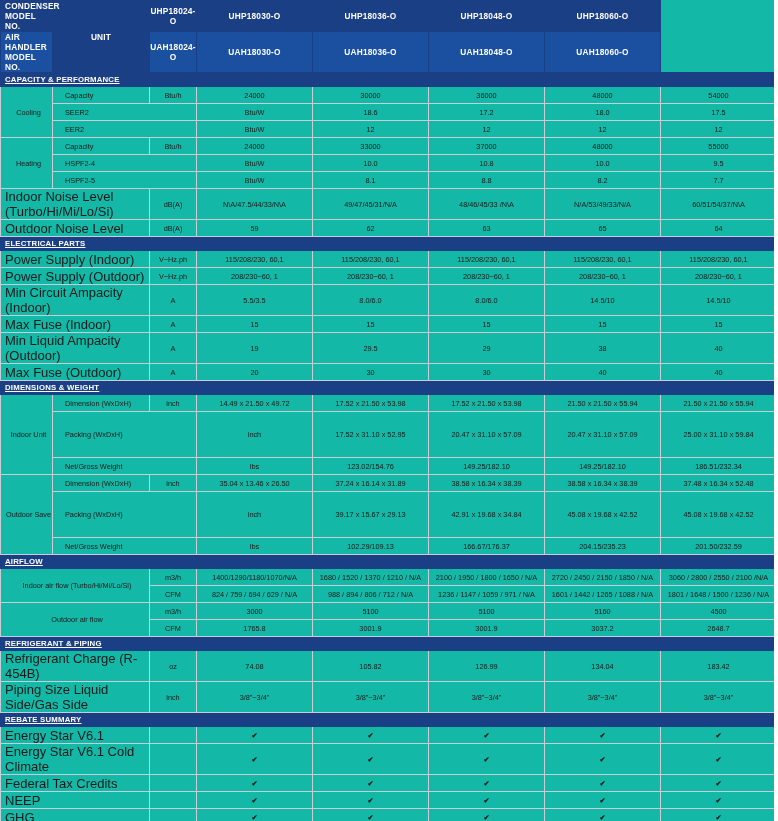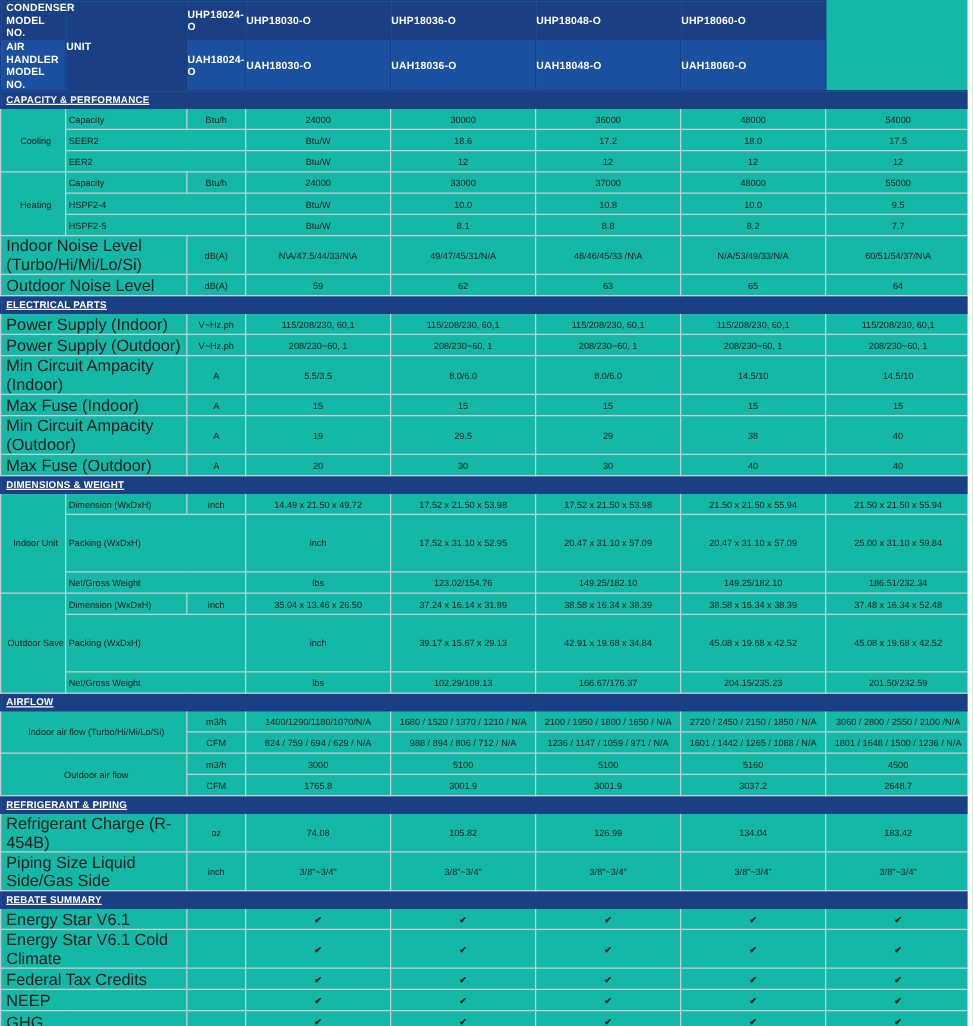--- a/index.html
+++ b/index.html
@@ -1,26 +1,26 @@
 <!DOCTYPE html>
 <html><head>
 <meta charset="utf-8">
 <style>
   html,body{margin:0;padding:0;background:#ffffff;}
   body{font-family:"Liberation Sans", sans-serif;}
   #sheet{width:774px;height:821px;position:relative;overflow:hidden;background:#14b8a6;}
   table{border-collapse:collapse;width:778px;table-layout:fixed;}
   td,th{border:1px solid #c9ced6;padding:0;vertical-align:middle;}
-  .hdr td{background:#1b3f85;color:#ffffff;font-weight:bold;font-size:8.3px;letter-spacing:.2px;height:17px;border:1px solid #1b3f85;}
+  .hdr td{background:#1b3f85;color:#ffffff;font-weight:bold;font-size:8.3px;letter-spacing:.2px;text-align:center;height:17px;border:1px solid #1b3f85;}
   .hdr td.lbl{text-align:left;padding-left:4px;}
   .hdr2 td{background:#1b4fa0;}
   .section td{background:#1b3f85;color:#fff;font-weight:bold;font-size:7.8px;text-align:left;padding-left:4px;height:13px;border:1px solid #1b3f85;letter-spacing:.2px;text-decoration:underline;}
   .r td{font-size:7.3px;color:#1a1a1a;height:16px;text-align:center;}
   .r td.l1{text-align:left;padding-left:4px;font-size:13px;}
-  .r td.l2{text-align:left;padding-left:2px;font-size:7.3px;}
+  .r td.l2{text-align:left;padding-left:12px;font-size:7.3px;}
   .r td.unit{text-align:center;}
   .r td.grp{text-align:center;padding-left:4px;}
   .check{font-size:10px;color:#111;font-weight:bold;}
   col.c0{width:52px}col.c1{width:97px}col.c2{width:47px}
   col.cv{width:116px}
 </style>
 </head>
 <body>
 
 <div id="sheet">
@@ -163,21 +163,21 @@
         <tr class="r">
           <td class="l1" colspan="2">Max Fuse (Indoor)</td>
           <td class="unit">A</td>
           <td>15</td>
           <td>15</td>
           <td>15</td>
           <td>15</td>
           <td>15</td>
         </tr>
         <tr class="r">
-          <td class="l1" colspan="2">Min Circuit Ampacity (Outdoor)</td>
+          <td class="l1" colspan="2">Min Liquid Ampacity (Outdoor)</td>
           <td class="unit">A</td>
           <td>19</td>
           <td>29.5</td>
           <td>29</td>
           <td>38</td>
           <td>40</td>
         </tr>
         <tr class="r">
           <td class="l1" colspan="2">Max Fuse (Outdoor)</td>
           <td class="unit">A</td>

